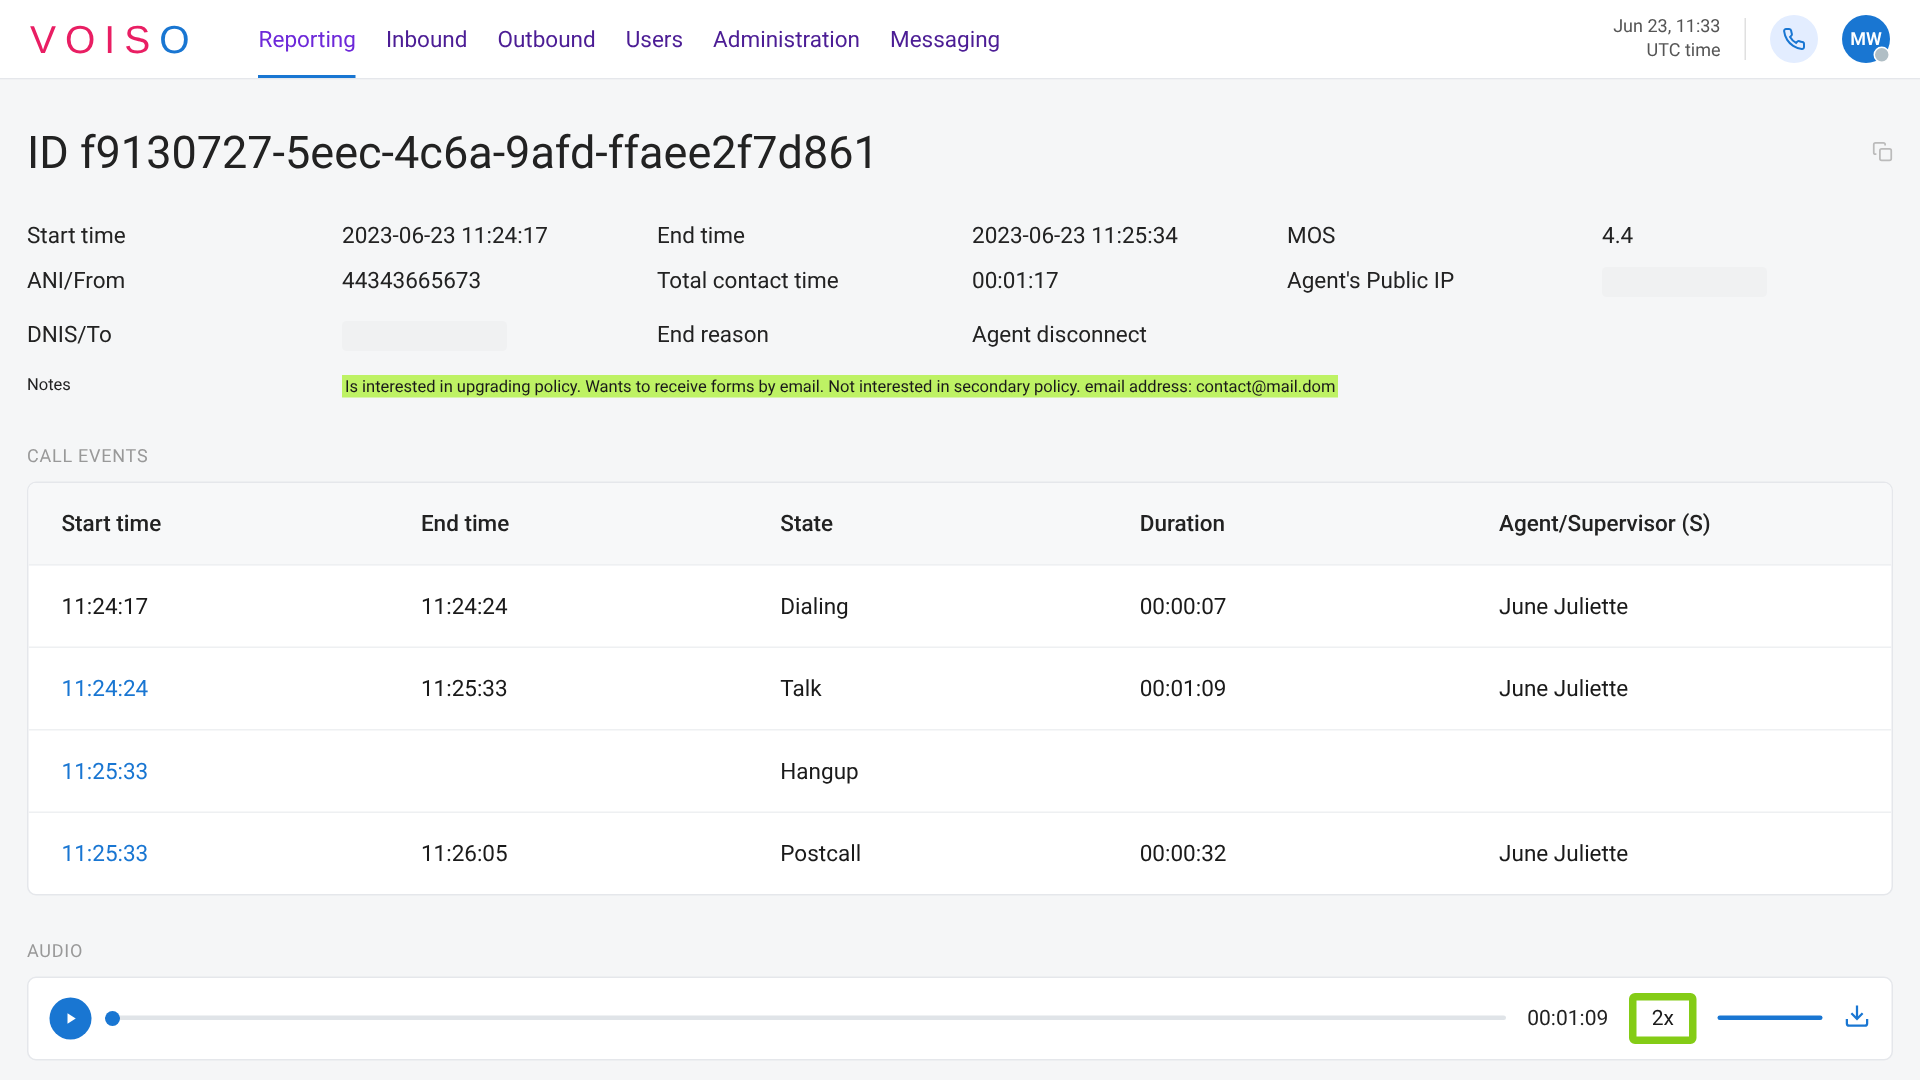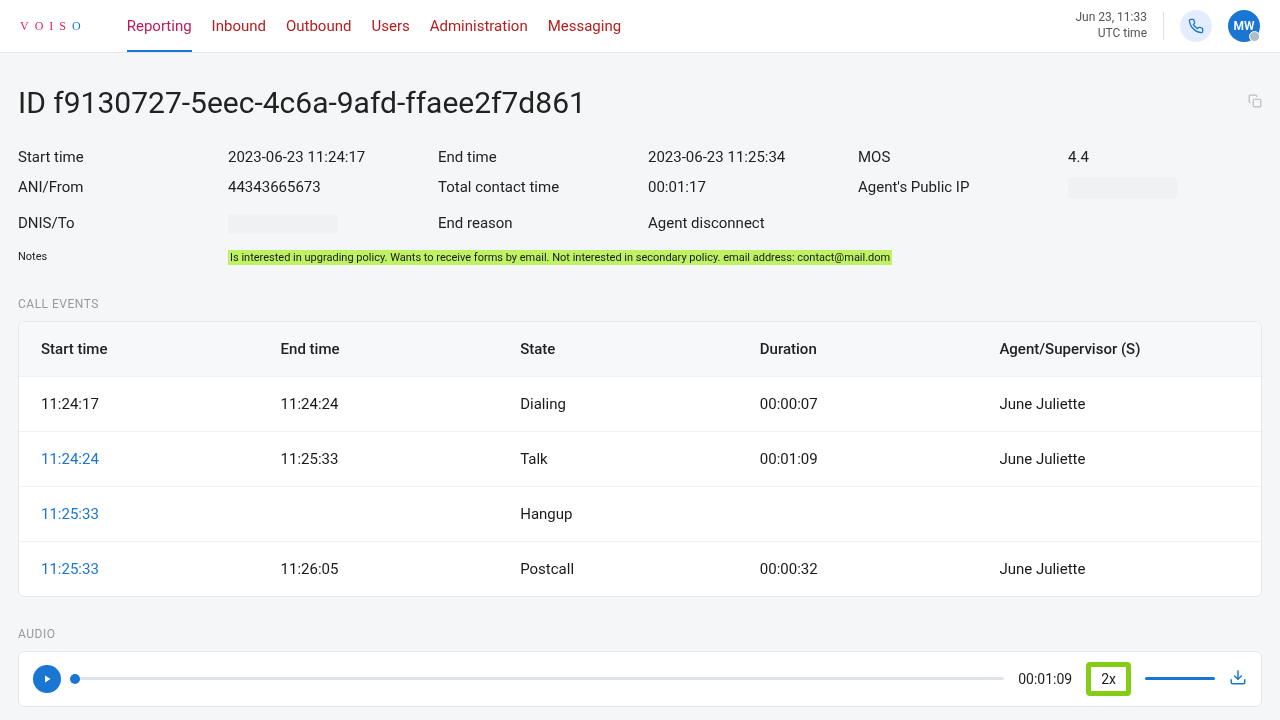--- a/index.html
+++ b/index.html
@@ -23,42 +23,42 @@
     
     .header {
       height: 53px;
       background: #fff;
       border-bottom: 1px solid #e5e7eb;
       display: flex;
       align-items: center;
       padding: 0 20px;
     }
     .logo {
-      font-size: 12px;
+      font-size: 26px;
       font-weight: 400;
       letter-spacing: 6px;
       color: #e91e63;
       margin-right: 40px;
-      font-family: Liberation Serif, serif;
+      font-family: Liberation Sans, sans-serif;
     }
     .logo span:last-child { color: #1976d2; }
     .nav {
       display: flex;
       gap: 20px;
       flex: 1;
     }
     .nav-item {
       font-size: 15px;
-      color: #b91c1c;
+      color: #4c1d95;
       cursor: pointer;
       padding: 16px 0;
       position: relative;
     }
     .nav-item.active {
-      color: #be185d;
+      color: #6d28d9;
     }
     .nav-item.active::after {
       content: "";
       position: absolute;
       bottom: -1px;
       left: 0;
       right: 0;
       height: 2px;
       background: #1976d2;
     }

